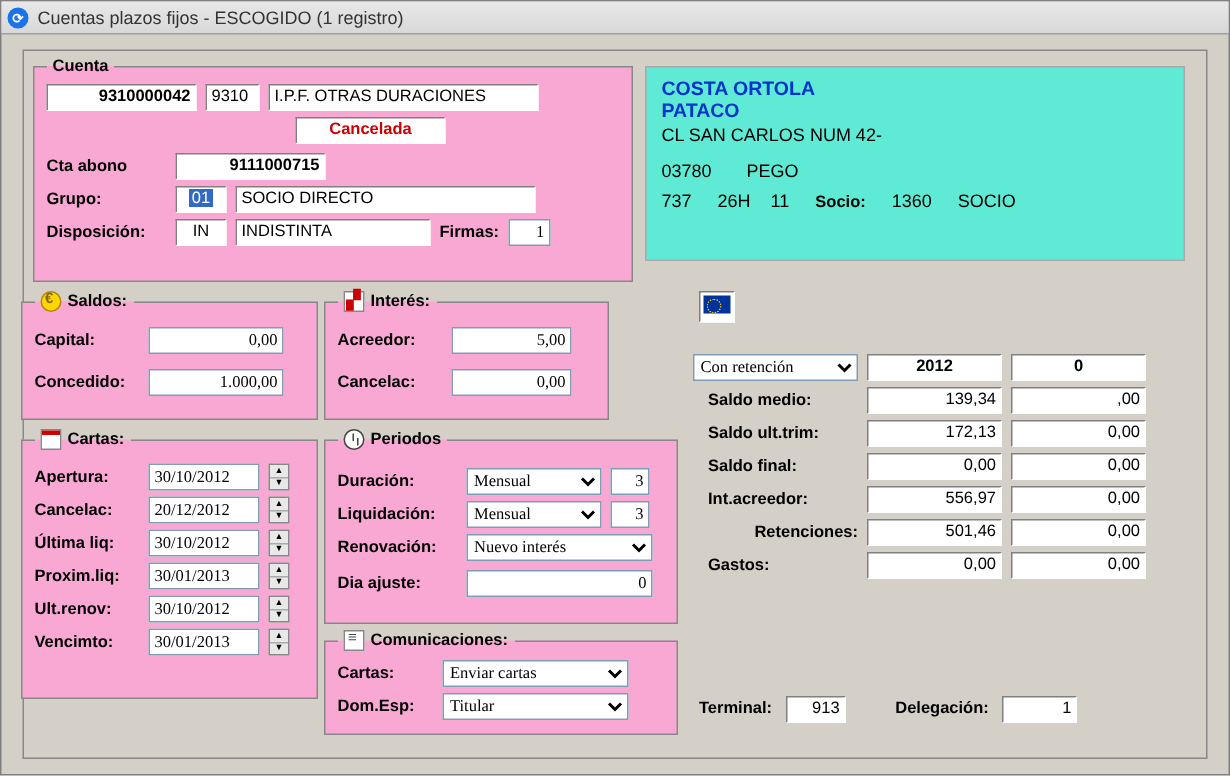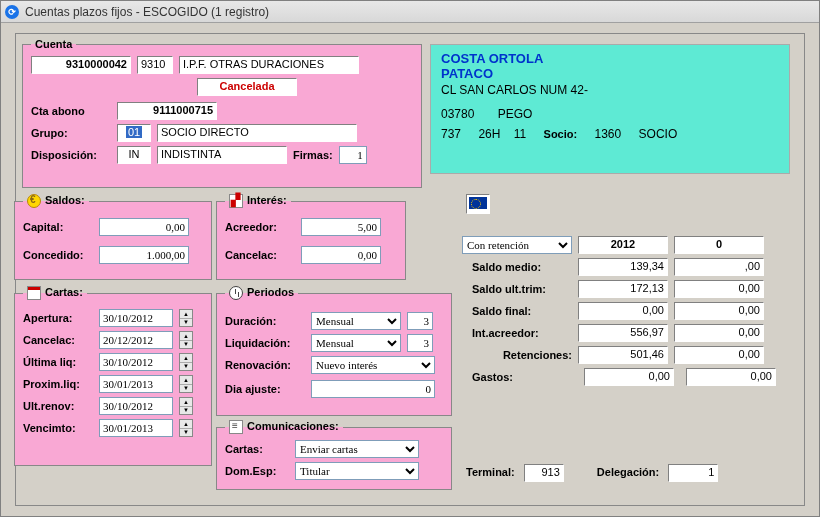--- a/index.html
+++ b/index.html
@@ -237,21 +237,21 @@
             <div class="row" style="margin-top: 2px;">
               <span class="lbl" style="width:110px;padding-left:10px;">Int.acreedor:</span>
               <span class="sunken ralign" style="width:90px;">556,97</span>
               <span class="sunken ralign" style="width:90px;">0,00</span>
             </div>
             <div class="row" style="margin-top: 2px;">
               <span class="lbl" style="width:110px;padding-left:10px;text-align:right;">Retenciones:</span>
               <span class="sunken ralign" style="width:90px;">501,46</span>
               <span class="sunken ralign" style="width:90px;">0,00</span>
             </div>
-            <div class="row" style="margin-top: 2px; gap: 12px;">
+            <div class="row" style="margin-top: 2px;">
               <span class="lbl" style="width:110px;padding-left:10px;">Gastos:</span>
               <span class="sunken ralign" style="width:90px;">0,00</span>
               <span class="sunken ralign" style="width:90px;">0,00</span>
             </div>
           </div>
       </div>
 
       <div style="position:absolute; left:450px; top:410px;">
         <span class="lbl">Terminal:</span>
         <span class="sunken ralign" style="width:40px; margin-left:6px;margin-right:30px;margin-top:20px;">913</span>

